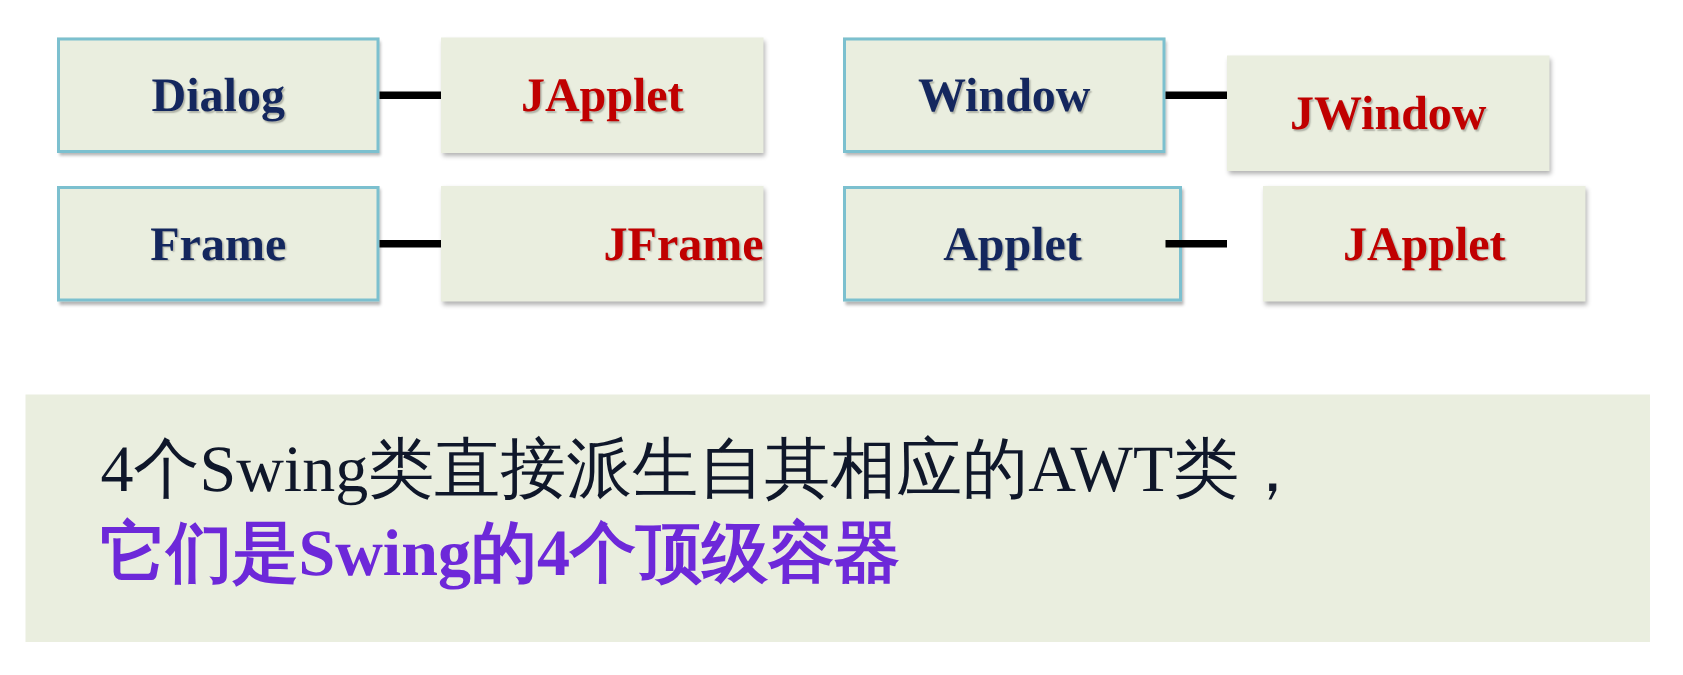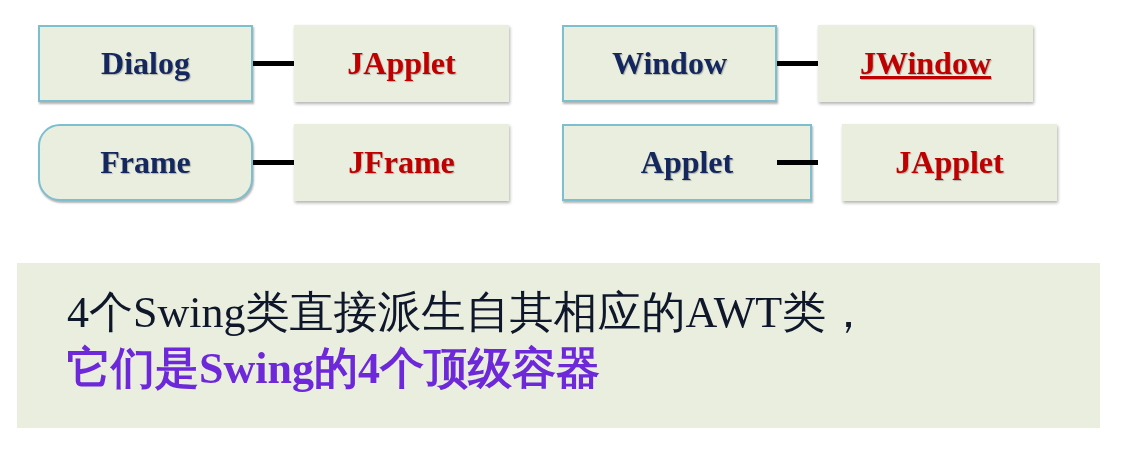--- a/index.html
+++ b/index.html
@@ -20,33 +20,33 @@
 </div>
 <div class="line" style="left:253px;top:61px;width:41px;"></div>
 <div class="box swing" style="left:294px;top:25px;width:215px;">
   <span>JApplet</span>
 </div>
 
 <div class="box awt" style="left:562px;top:25px;width:215px;">
   <span>Window</span>
 </div>
 <div class="line" style="left:777px;top:61px;width:41px;"></div>
-<div class="box swing" style="left:818px;top:25px;width:215px;text-decoration:underline;">
+<div class="box swing" style="left:818px;top:37px;width:215px;">
   <span>JWindow</span>
 </div>
 
-<div class="box awt" style="left:38px;top:124px;width:215px;border-radius:22px;">
+<div class="box awt" style="left:38px;top:124px;width:215px;">
   <span>Frame</span>
 </div>
 <div class="line" style="left:253px;top:160px;width:41px;"></div>
-<div class="box swing" style="left:294px;top:124px;width:215px;">
+<div class="box swing" style="left:294px;top:124px;width:215px;justify-content:flex-end;">
   <span>JFrame</span>
 </div>
 
-<div class="box awt" style="left:562px;top:124px;width:250px;">
+<div class="box awt" style="left:562px;top:124px;width:226px;">
   <span>Applet</span>
 </div>
 <div class="line" style="left:777px;top:160px;width:41px;"></div>
 <div class="box swing" style="left:818px;top:124px;width:215px;margin-left:24px;">
   <span>JApplet</span>
 </div>
 
 <div class="banner">
   <div class="l1">4个Swing类直接派生自其相应的AWT类，</div>
   <div class="l2">它们是Swing的4个顶级容器</div>

